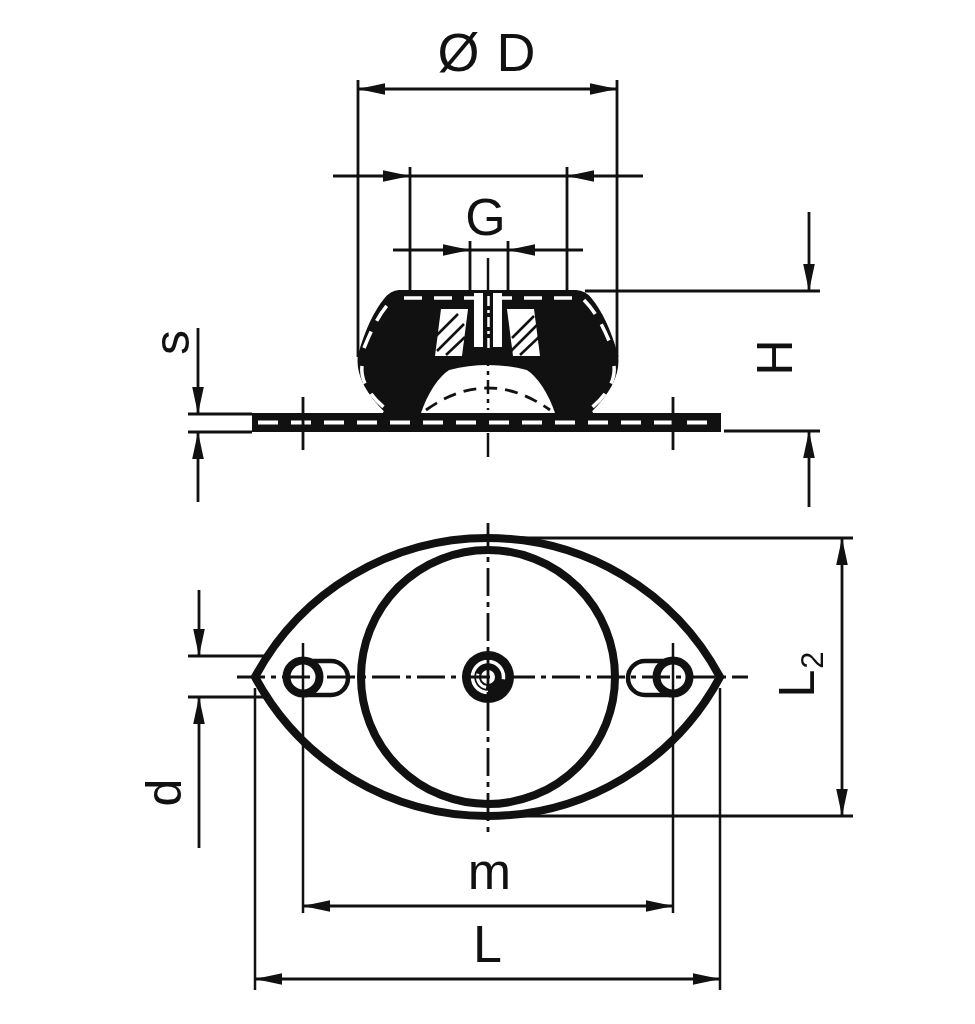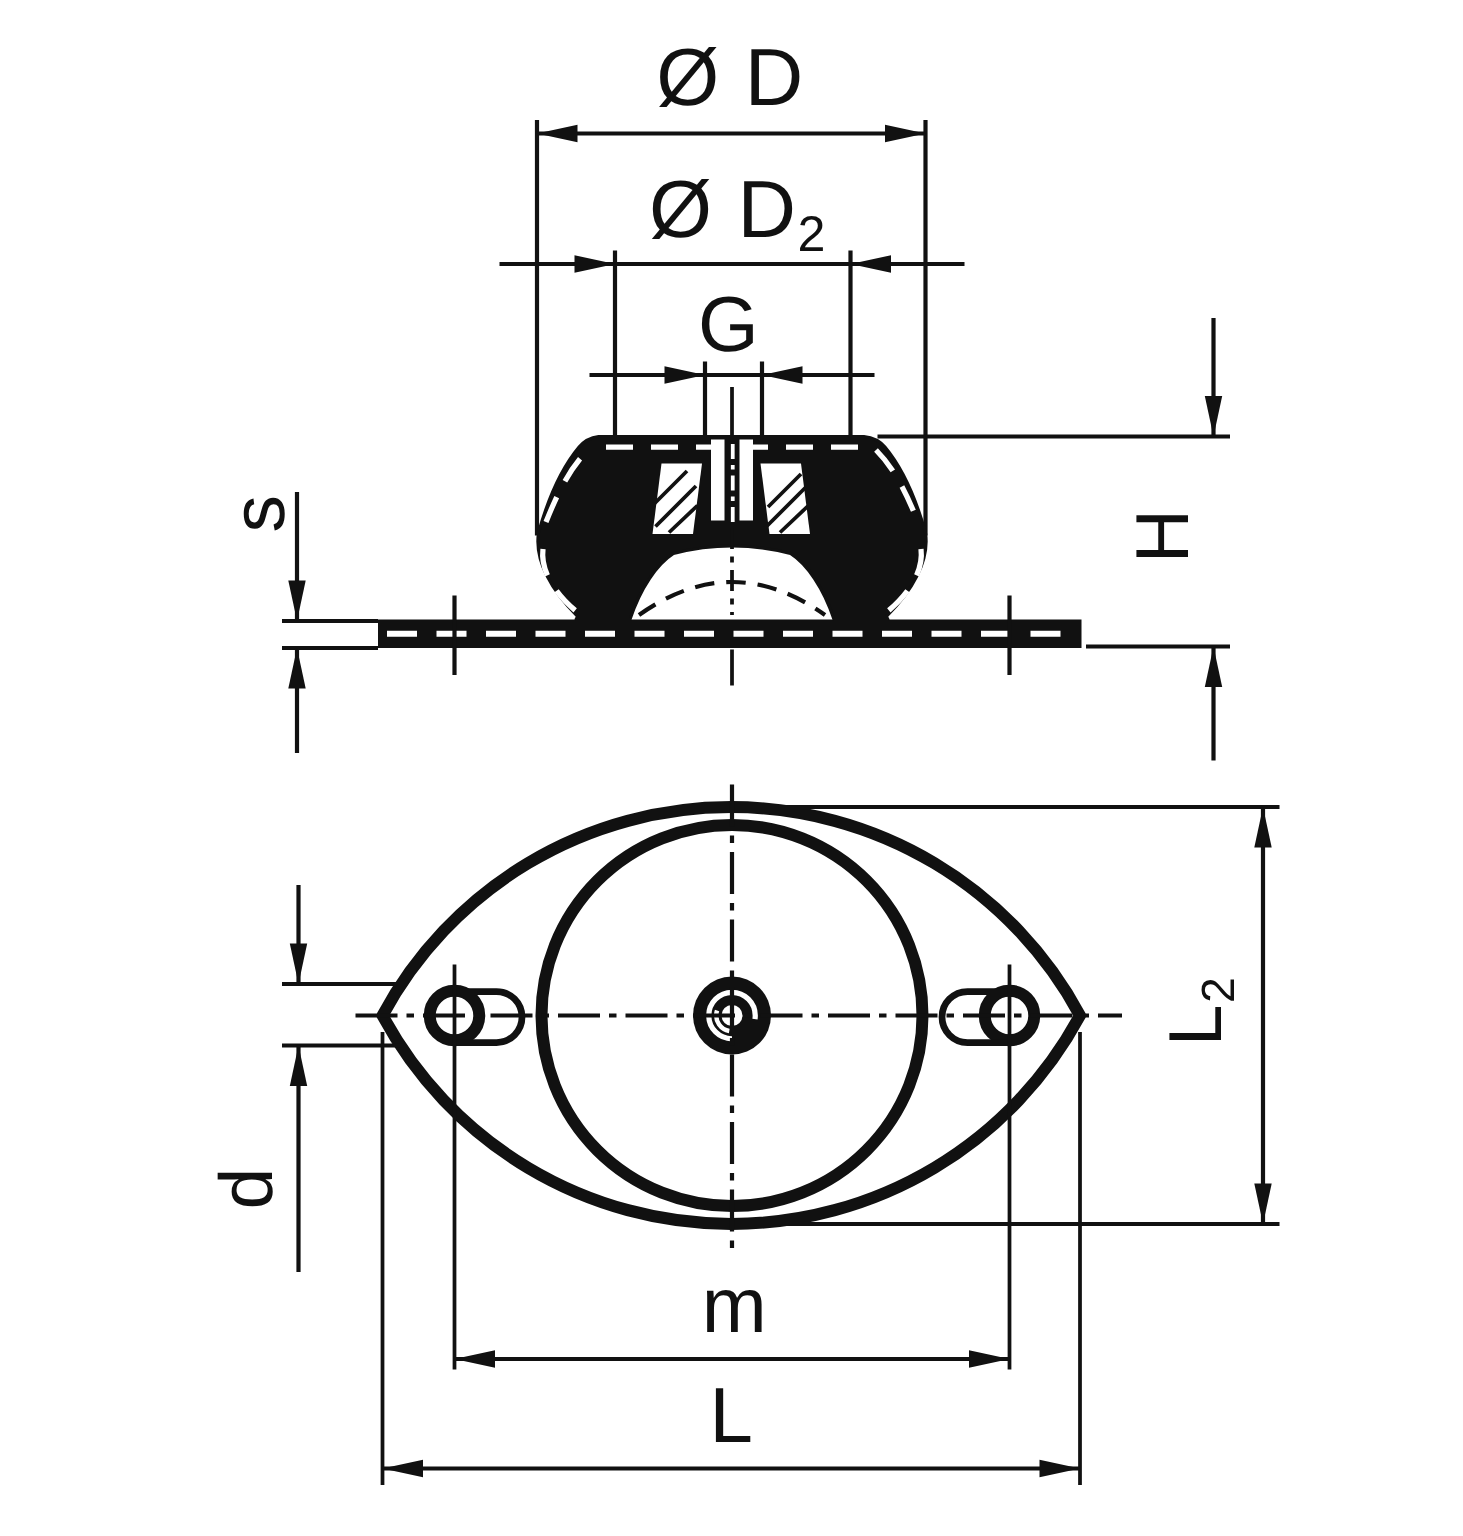--- a/index.html
+++ b/index.html
@@ -184,21 +184,20 @@
       <g>
         <path d="M255 979 H720"></path>
         <polygon points="255,979 282,973.2 282,984.8" fill="#111111" stroke="none"></polygon>
         <polygon points="720,979 693,973.2 693,984.8" fill="#111111" stroke="none"></polygon>
       </g>
     </g>
   </g>
 </svg>
 
 <div class="dim-label big" style="left:487px;top:52px;"><span>Ø D</span></div>
-<div class="dim-label big" style="left:492px;top:140px;"><span>Ø D</span><sub>2</sub></div>
 <div class="dim-label" style="left:486px;top:217px;"><span>G</span></div>
 <div class="dim-label rot" style="left:172px;top:342px;"><span>s</span></div>
 <div class="dim-label rot" style="left:775px;top:357px;"><span>H</span></div>
 <div class="dim-label rot" style="left:164px;top:792px;"><span>d</span></div>
 <div class="dim-label rot" style="left:797px;top:674px;"><span>L</span><sub>2</sub></div>
 <div class="dim-label" style="left:490px;top:871px;"><span>m</span></div>
 <div class="dim-label" style="left:488px;top:944px;"><span>L</span></div>
 
 </div>
 

